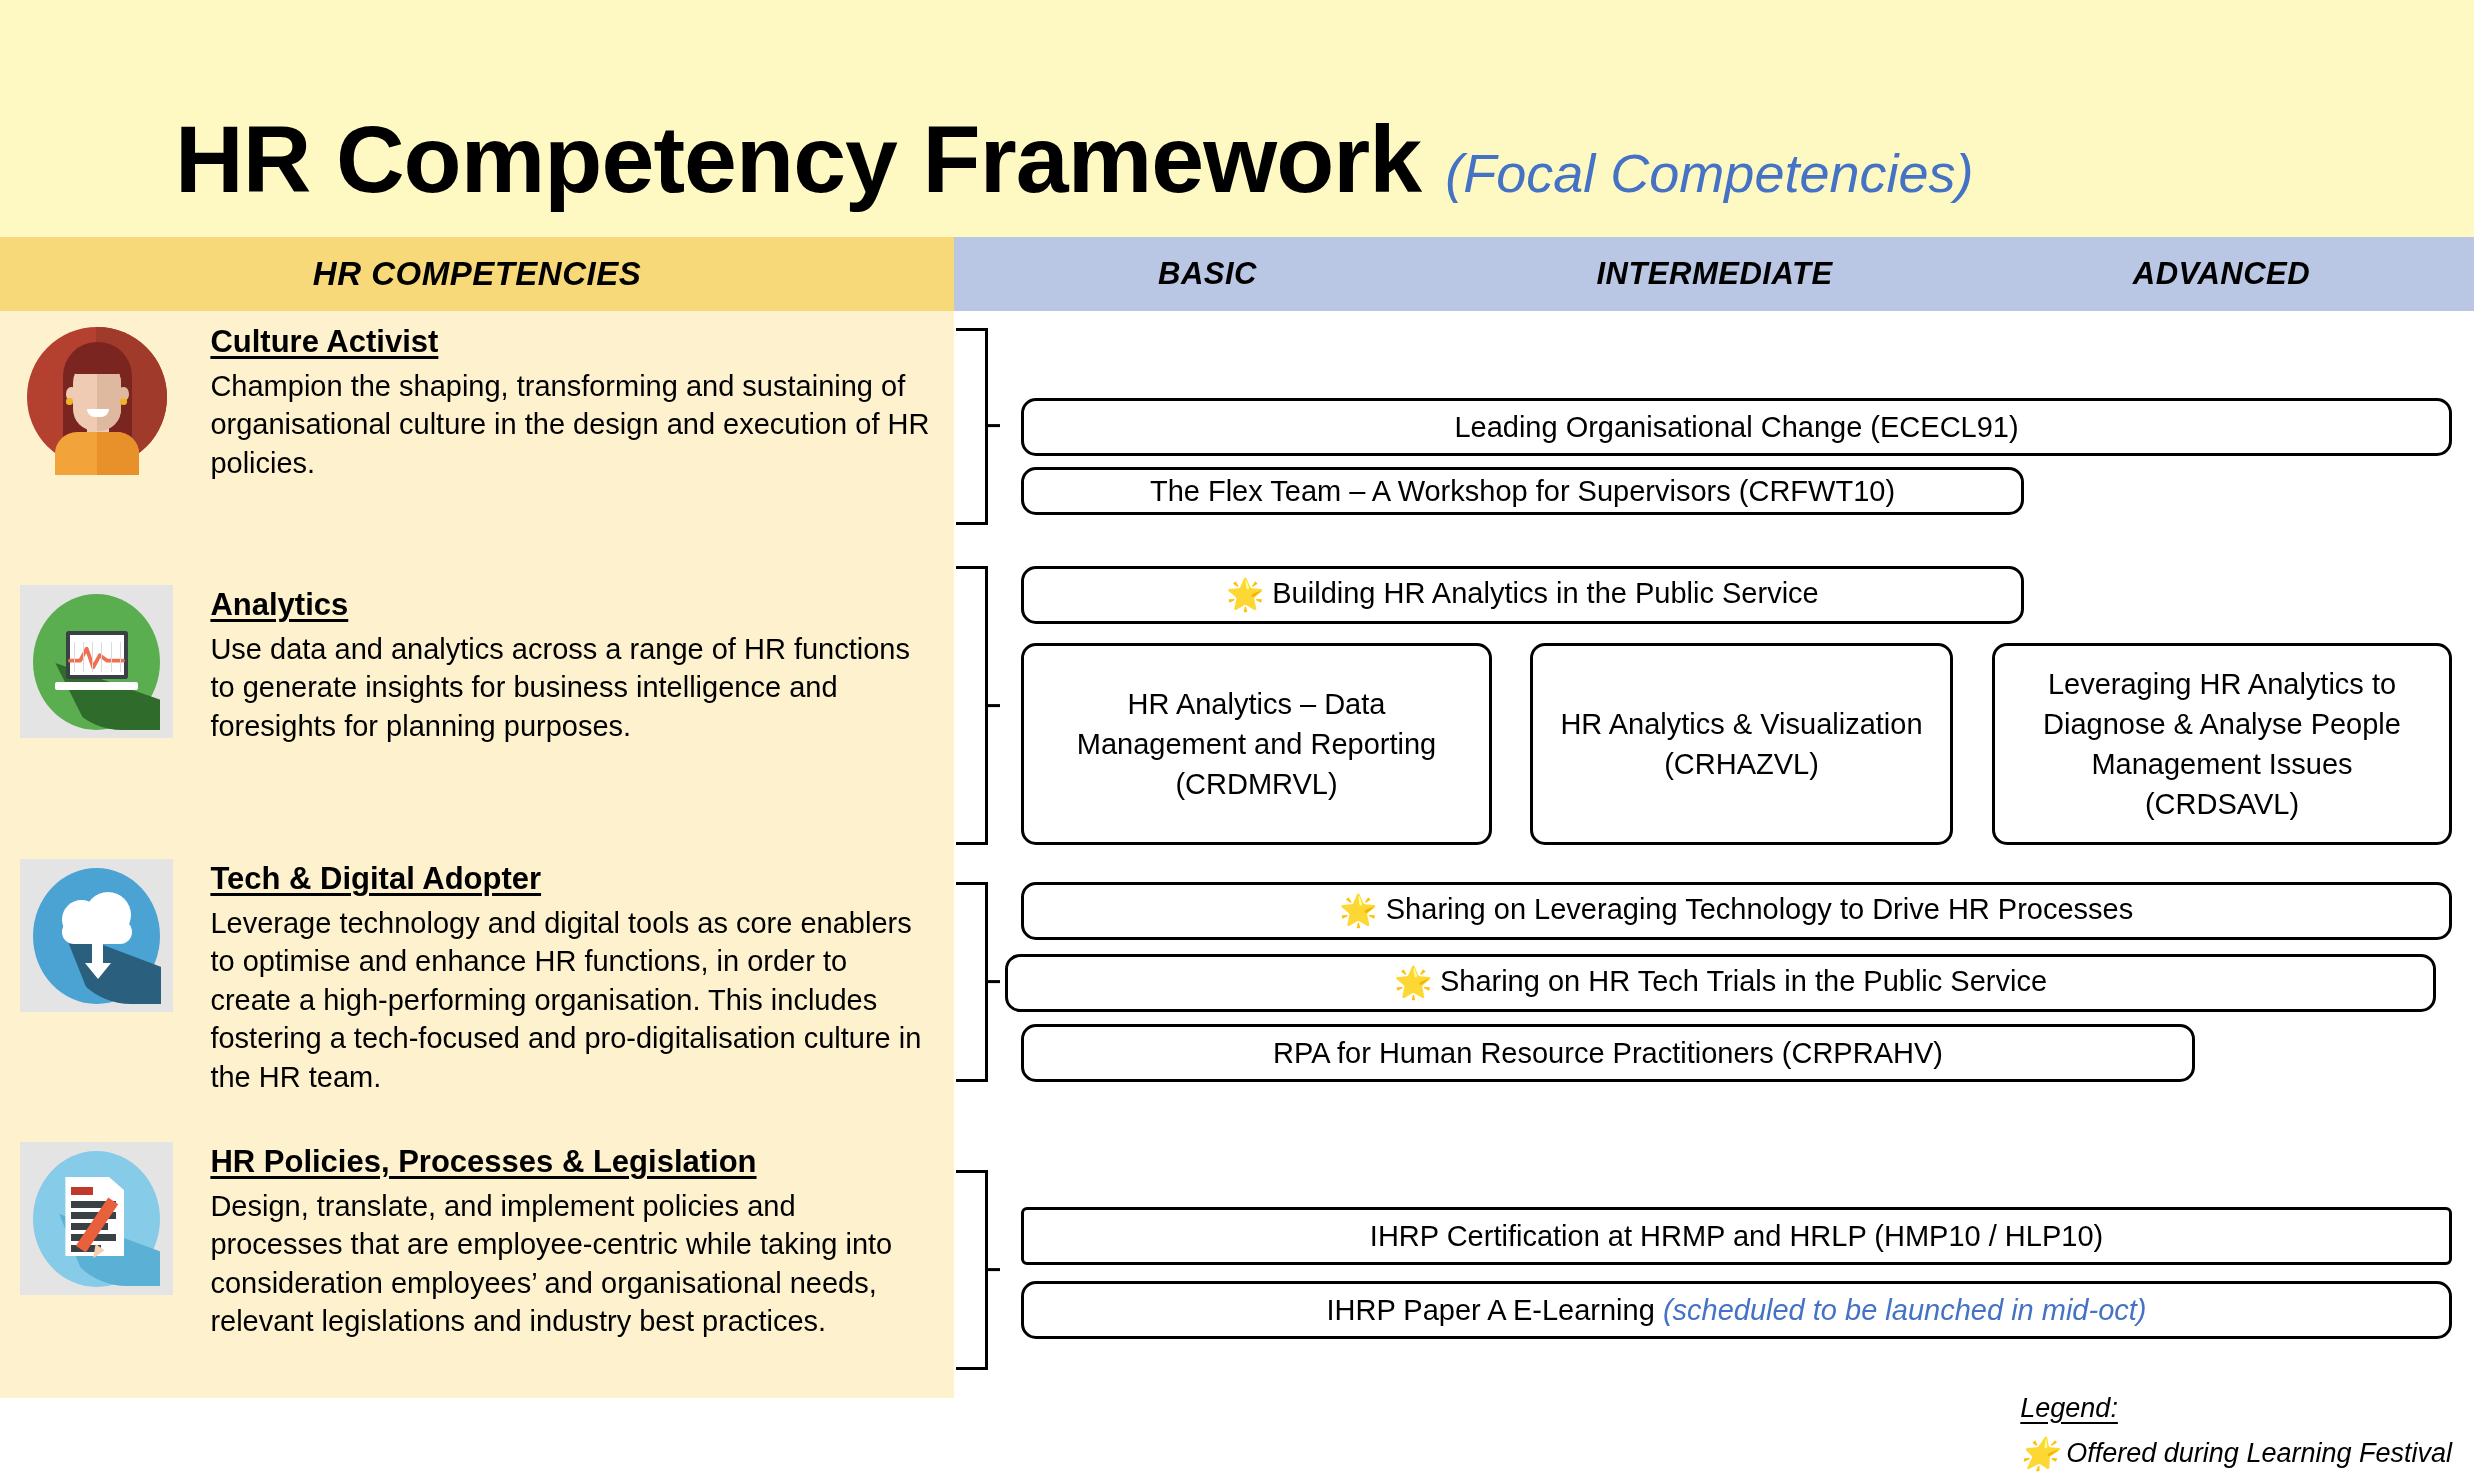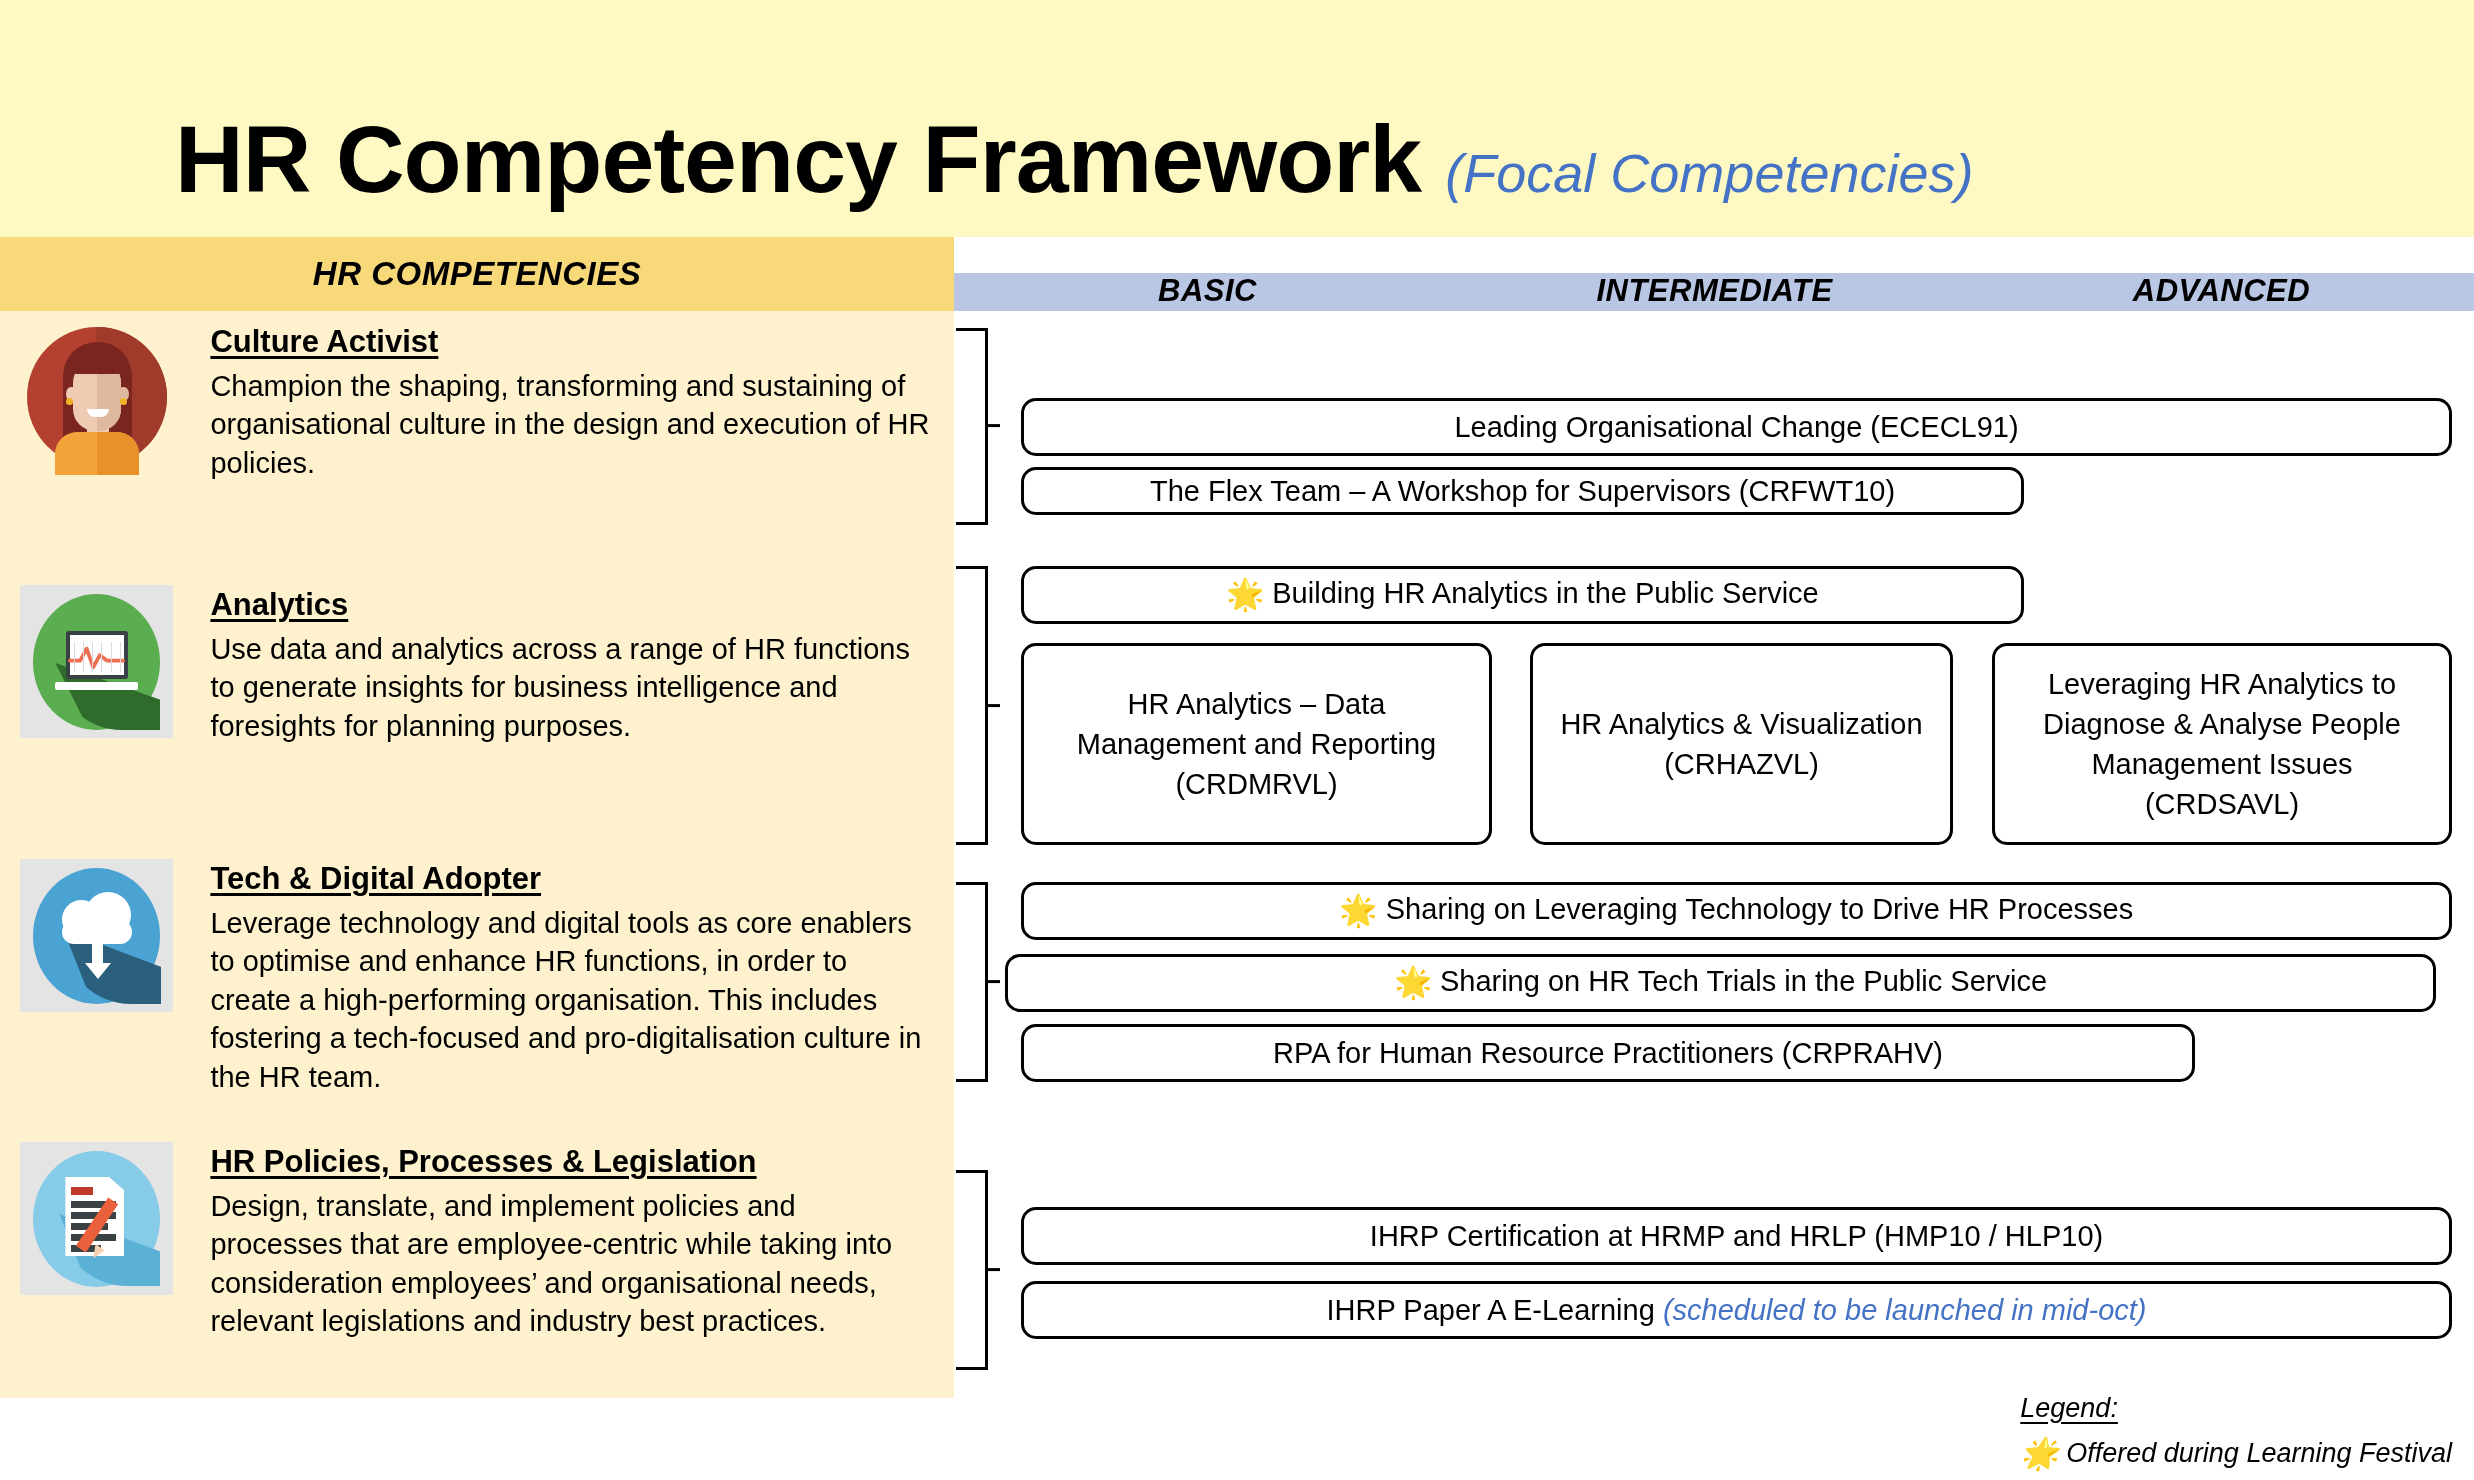--- a/index.html
+++ b/index.html
@@ -66,21 +66,21 @@
     font-size: 33px;
     font-weight: 700;
     font-style: italic;
     color: #000000;
     letter-spacing: 0.5px;
   }
   .header-right {
     flex: 1; height: 74px;
     background: #B9C7E4;
     display: flex;
-    margin-top: 36px;
+    align-items: center;
   }
   .header-cell {
     flex: 1;
     text-align: center;
     font-size: 31px;
     font-weight: 700;
     font-style: italic;
     color: #000000;
     letter-spacing: 0.5px;
   }
@@ -571,21 +571,21 @@
             <span class="star">🌟</span><span>Sharing on HR Tech Trials in the Public Service</span>
           </span>
         </div>
         <div class="course-box" style="left:67px;top:142px;width:1174px;height:58px;">
           <span class="course-label">RPA for Human Resource Practitioners (CRPRAHV)</span>
         </div>
       </div>
 
       <div class="group" style="top:859px;height:200px;width:1521px;">
         <div class="bracket" style="top:0;height:200px;"></div>
-        <div class="course-box" style="left:67px;top:37px;width:1431px;height:58px;">
+        <div class="course-box" style="left:67px;top:37px;width:1431px;height:58px;border-radius:6px;">
           <span class="course-label">IHRP Certification at HRMP and HRLP (HMP10 / HLP10)</span>
         </div>
         <div class="course-box" style="left:67px;top:111px;width:1431px;height:58px;">
           <span class="course-label"><span>IHRP Paper A E-Learning </span><span class="course-note">(scheduled to be launched in mid-oct)</span></span>
         </div>
       </div>
 
     </div>
   </div>
 

